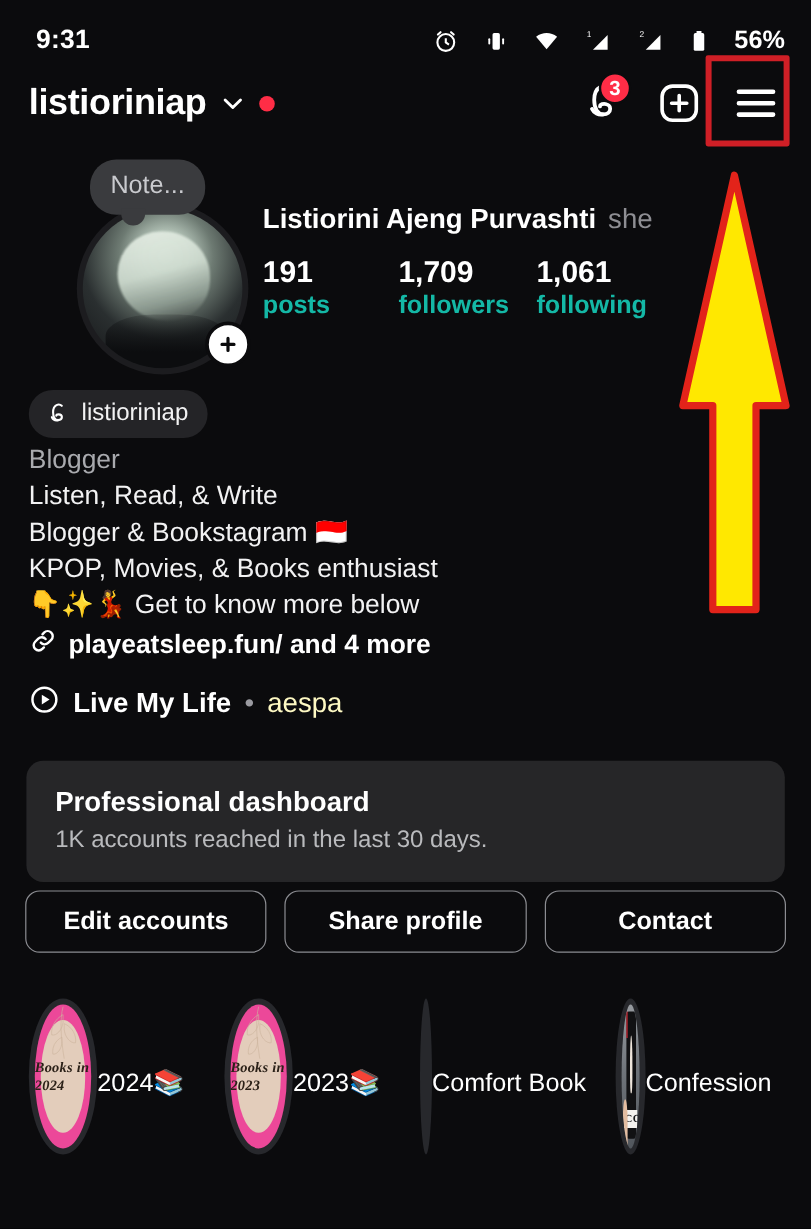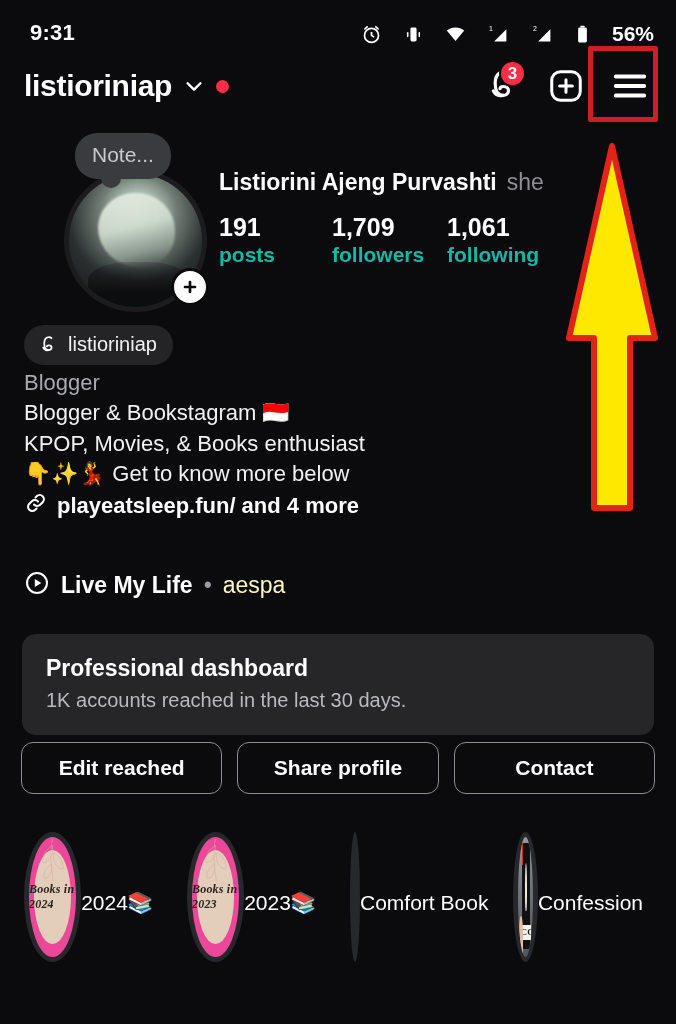--- a/index.html
+++ b/index.html
@@ -371,20 +371,21 @@
   <div class="threads-pill">
     <svg width="22" height="22" viewBox="0 0 24 24" fill="none" stroke="#fff" stroke-width="1.9" stroke-linecap="round" stroke-linejoin="round">
       <path d="M15.8 4.6C14.5 3.3 12.6 3.1 11 3.9 9 4.9 7.9 7.2 7.9 10.4c0 4.4 1.8 7.2 4.6 7.2 2 0 3.4-1.2 3.4-2.8 0-1.5-1.2-2.5-3-2.5-1.2 0-2.1.5-2.1 1.3"></path>
       <path d="M12.4 17.6c-2.4.5-4.6-.6-5.6-2.7"></path>
     </svg>
     <span class="threads-pill-text">listioriniap</span>
   </div>
 
   <div class="bio">
     <div class="bio-category">Blogger</div>
+    <div class="bio-line">Listen, Read, &amp; Write</div>
     <div class="bio-line">Blogger &amp; Bookstagram 🇮🇩</div>
     <div class="bio-line">KPOP, Movies, &amp; Books enthusiast</div>
     <div class="bio-line">👇✨💃 Get to know more below</div>
     <div class="bio-links">
       <span>
         <svg width="24" height="24" viewBox="0 0 24 24" fill="none" stroke="#fff" stroke-width="2" stroke-linecap="round">
           <path d="M10 13.5a4.2 4.2 0 006.1.3l2.6-2.6a4.2 4.2 0 10-6-6L11.4 6.6"></path>
           <path d="M14 10.5a4.2 4.2 0 00-6.1-.3l-2.6 2.6a4.2 4.2 0 106 6l1.3-1.3"></path>
         </svg>
       </span>
@@ -403,21 +404,21 @@
     <span class="music-sep">•</span>
     <span class="music-artist">aespa</span>
   </div>
 
   <div class="dash-card">
     <div class="dash-title">Professional dashboard</div>
     <div class="dash-sub">1K accounts reached in the last 30 days.</div>
   </div>
 
   <div class="actions">
-    <button class="act-btn">Edit reached</button>
+    <button class="act-btn">Edit accounts</button>
     <button class="act-btn">Share profile</button>
     <button class="act-btn">Contact</button>
   </div>
 
   <div class="highlights">
 
     <div class="hl">
       <div class="hl-ring">
         <div class="hl-thumb thumb-books">
           <svg class="leaf" viewBox="0 0 100 100">

